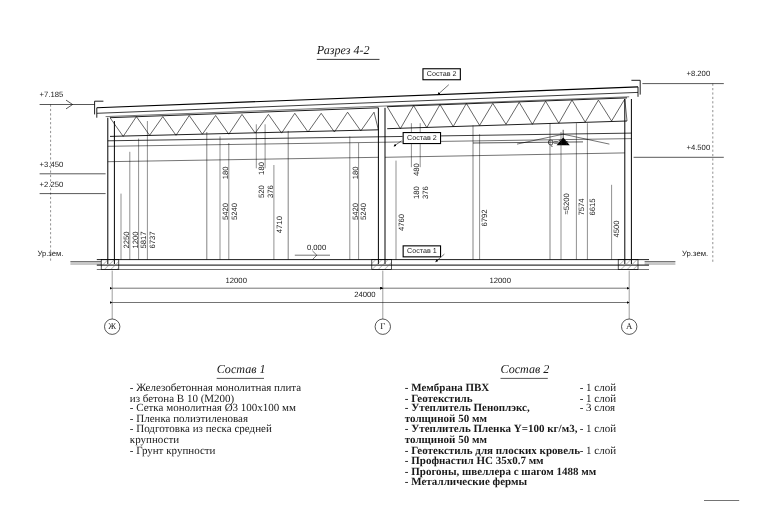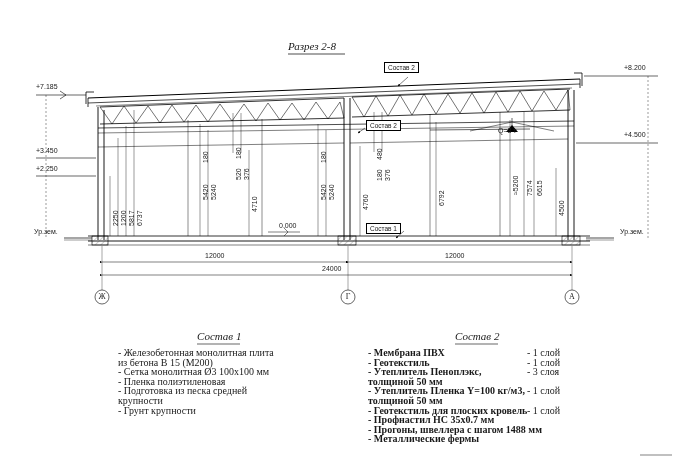--- a/index.html
+++ b/index.html
@@ -216,21 +216,21 @@
       <circle cx="572" cy="297" r="7" fill="#fff" stroke="#000" stroke-width="0.6"></circle>
 
       <line x1="408" y1="77" x2="398" y2="86" stroke-width="0.5" marker-end="url(#arrs)"></line>
       <line x1="404" y1="231" x2="396" y2="238" stroke-width="0.5" marker-end="url(#arrs)"></line>
       <line x1="365" y1="128" x2="358" y2="133" stroke-width="0.5" marker-end="url(#arrs)"></line>
 
       <line x1="640" y1="455" x2="672" y2="455" stroke-width="0.5"></line>
     </g>
   </svg>
 
-  <div class="title" id="drawing-title">Разрез 2-8</div>
+  <div class="title" id="drawing-title">Разрез 4-2</div>
   <div class="title" id="spec1-title">Состав 1</div>
   <div class="title" id="spec2-title">Состав 2</div>
 
   <div class="elev-txt" style="left:36px;top:83px;">+7.185</div>
   <div class="elev-txt" style="left:36px;top:147px;">+3.450</div>
   <div class="elev-txt" style="left:36px;top:165px;">+2.250</div>
   <div class="elev-txt" style="left:624px;top:64px;">+8.200</div>
   <div class="elev-txt" style="left:624px;top:131px;">+4.500</div>
   <div class="elev-txt" style="left:34px;top:228px;">Ур.зем.</div>
   <div class="elev-txt" style="left:620px;top:228px;">Ур.зем.</div>
@@ -272,21 +272,21 @@
   <div class="dim-txt" style="left:205px;top:252px;">12000</div>
   <div class="dim-txt" style="left:445px;top:252px;">12000</div>
   <div class="dim-txt" style="left:322px;top:265px;">24000</div>
 
   <div class="axis-txt" style="left:94px;top:292px;">Ж</div>
   <div class="axis-txt" style="left:340px;top:292px;">Г</div>
   <div class="axis-txt" style="left:564px;top:292px;">А</div>
 
   <div class="spec" id="spec1-items">
     <div>- Железобетонная  монолитная плита</div>
-    <div>  из бетона B 15 (M200)</div>
+    <div>  из бетона B 10 (M200)</div>
     <div>- Сетка монолитная Ø3 100x100 мм</div>
     <div>- Пленка полиэтиленовая</div>
     <div>- Подготовка из песка средней</div>
     <div>  крупности</div>
     <div>- Грунт крупности</div>
   </div>
 
   <div class="spec" id="spec2-items">
     <div>- Мембрана ПВХ</div>
     <div>- Геотекстиль</div>

